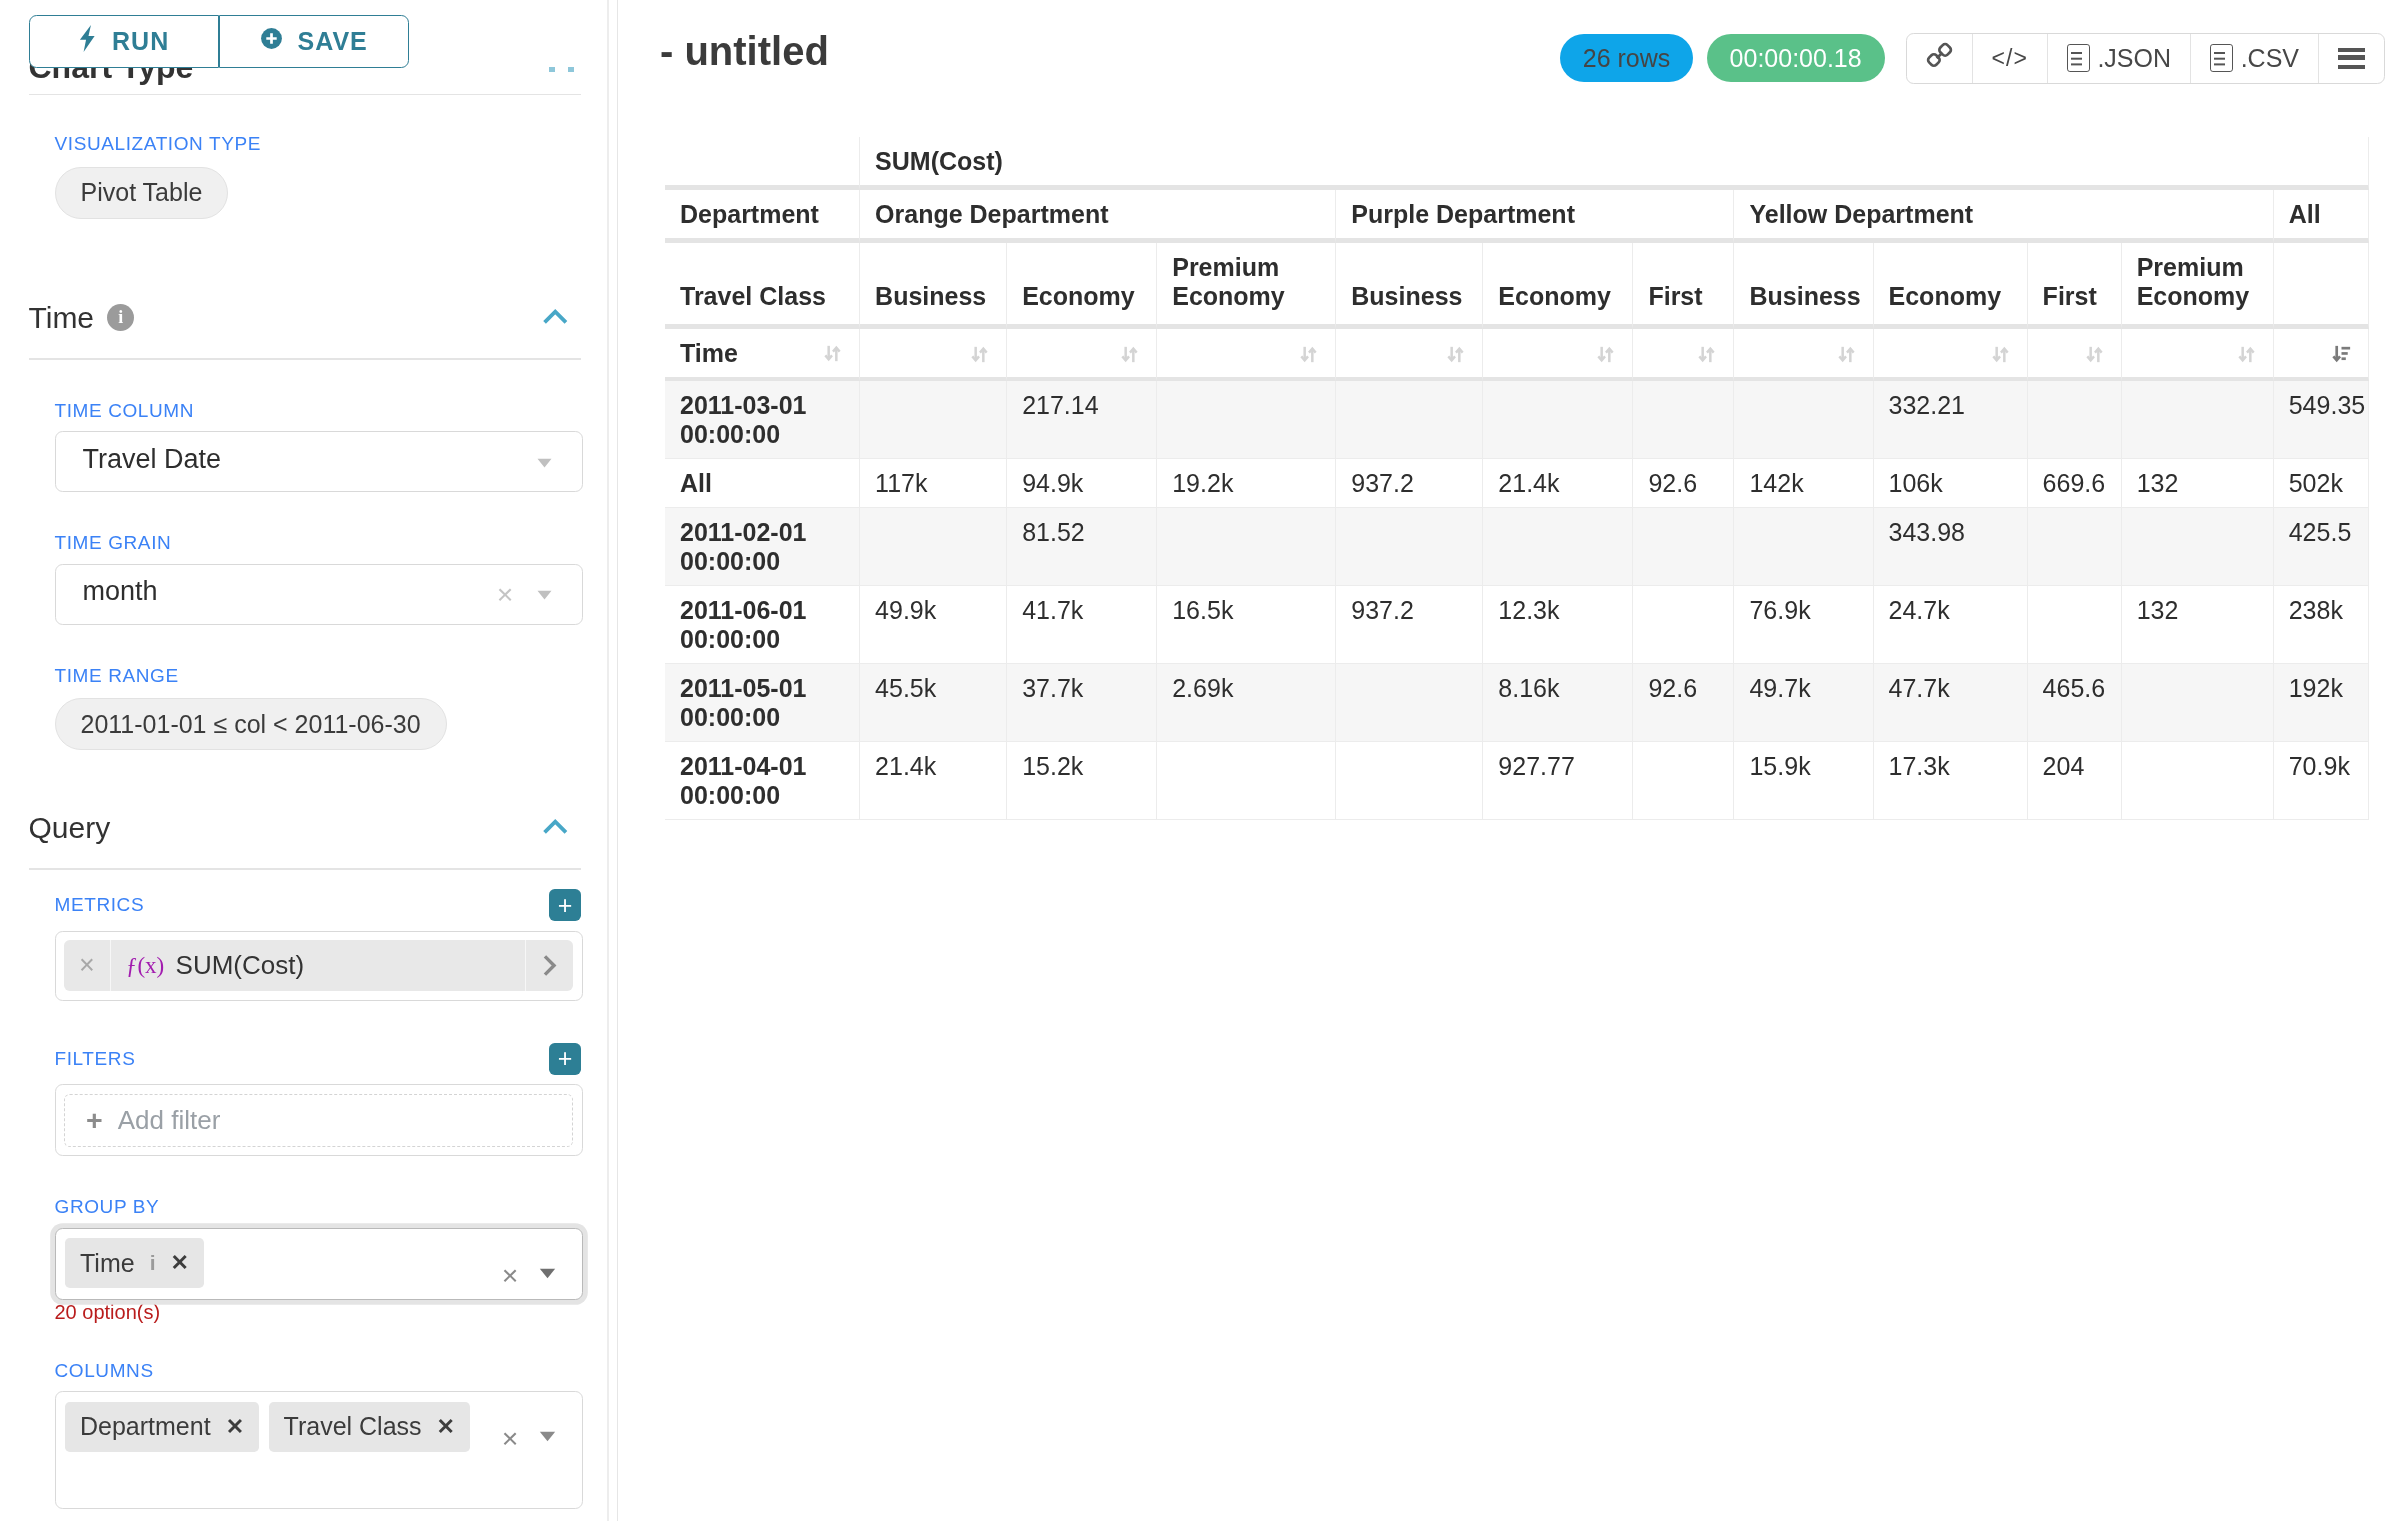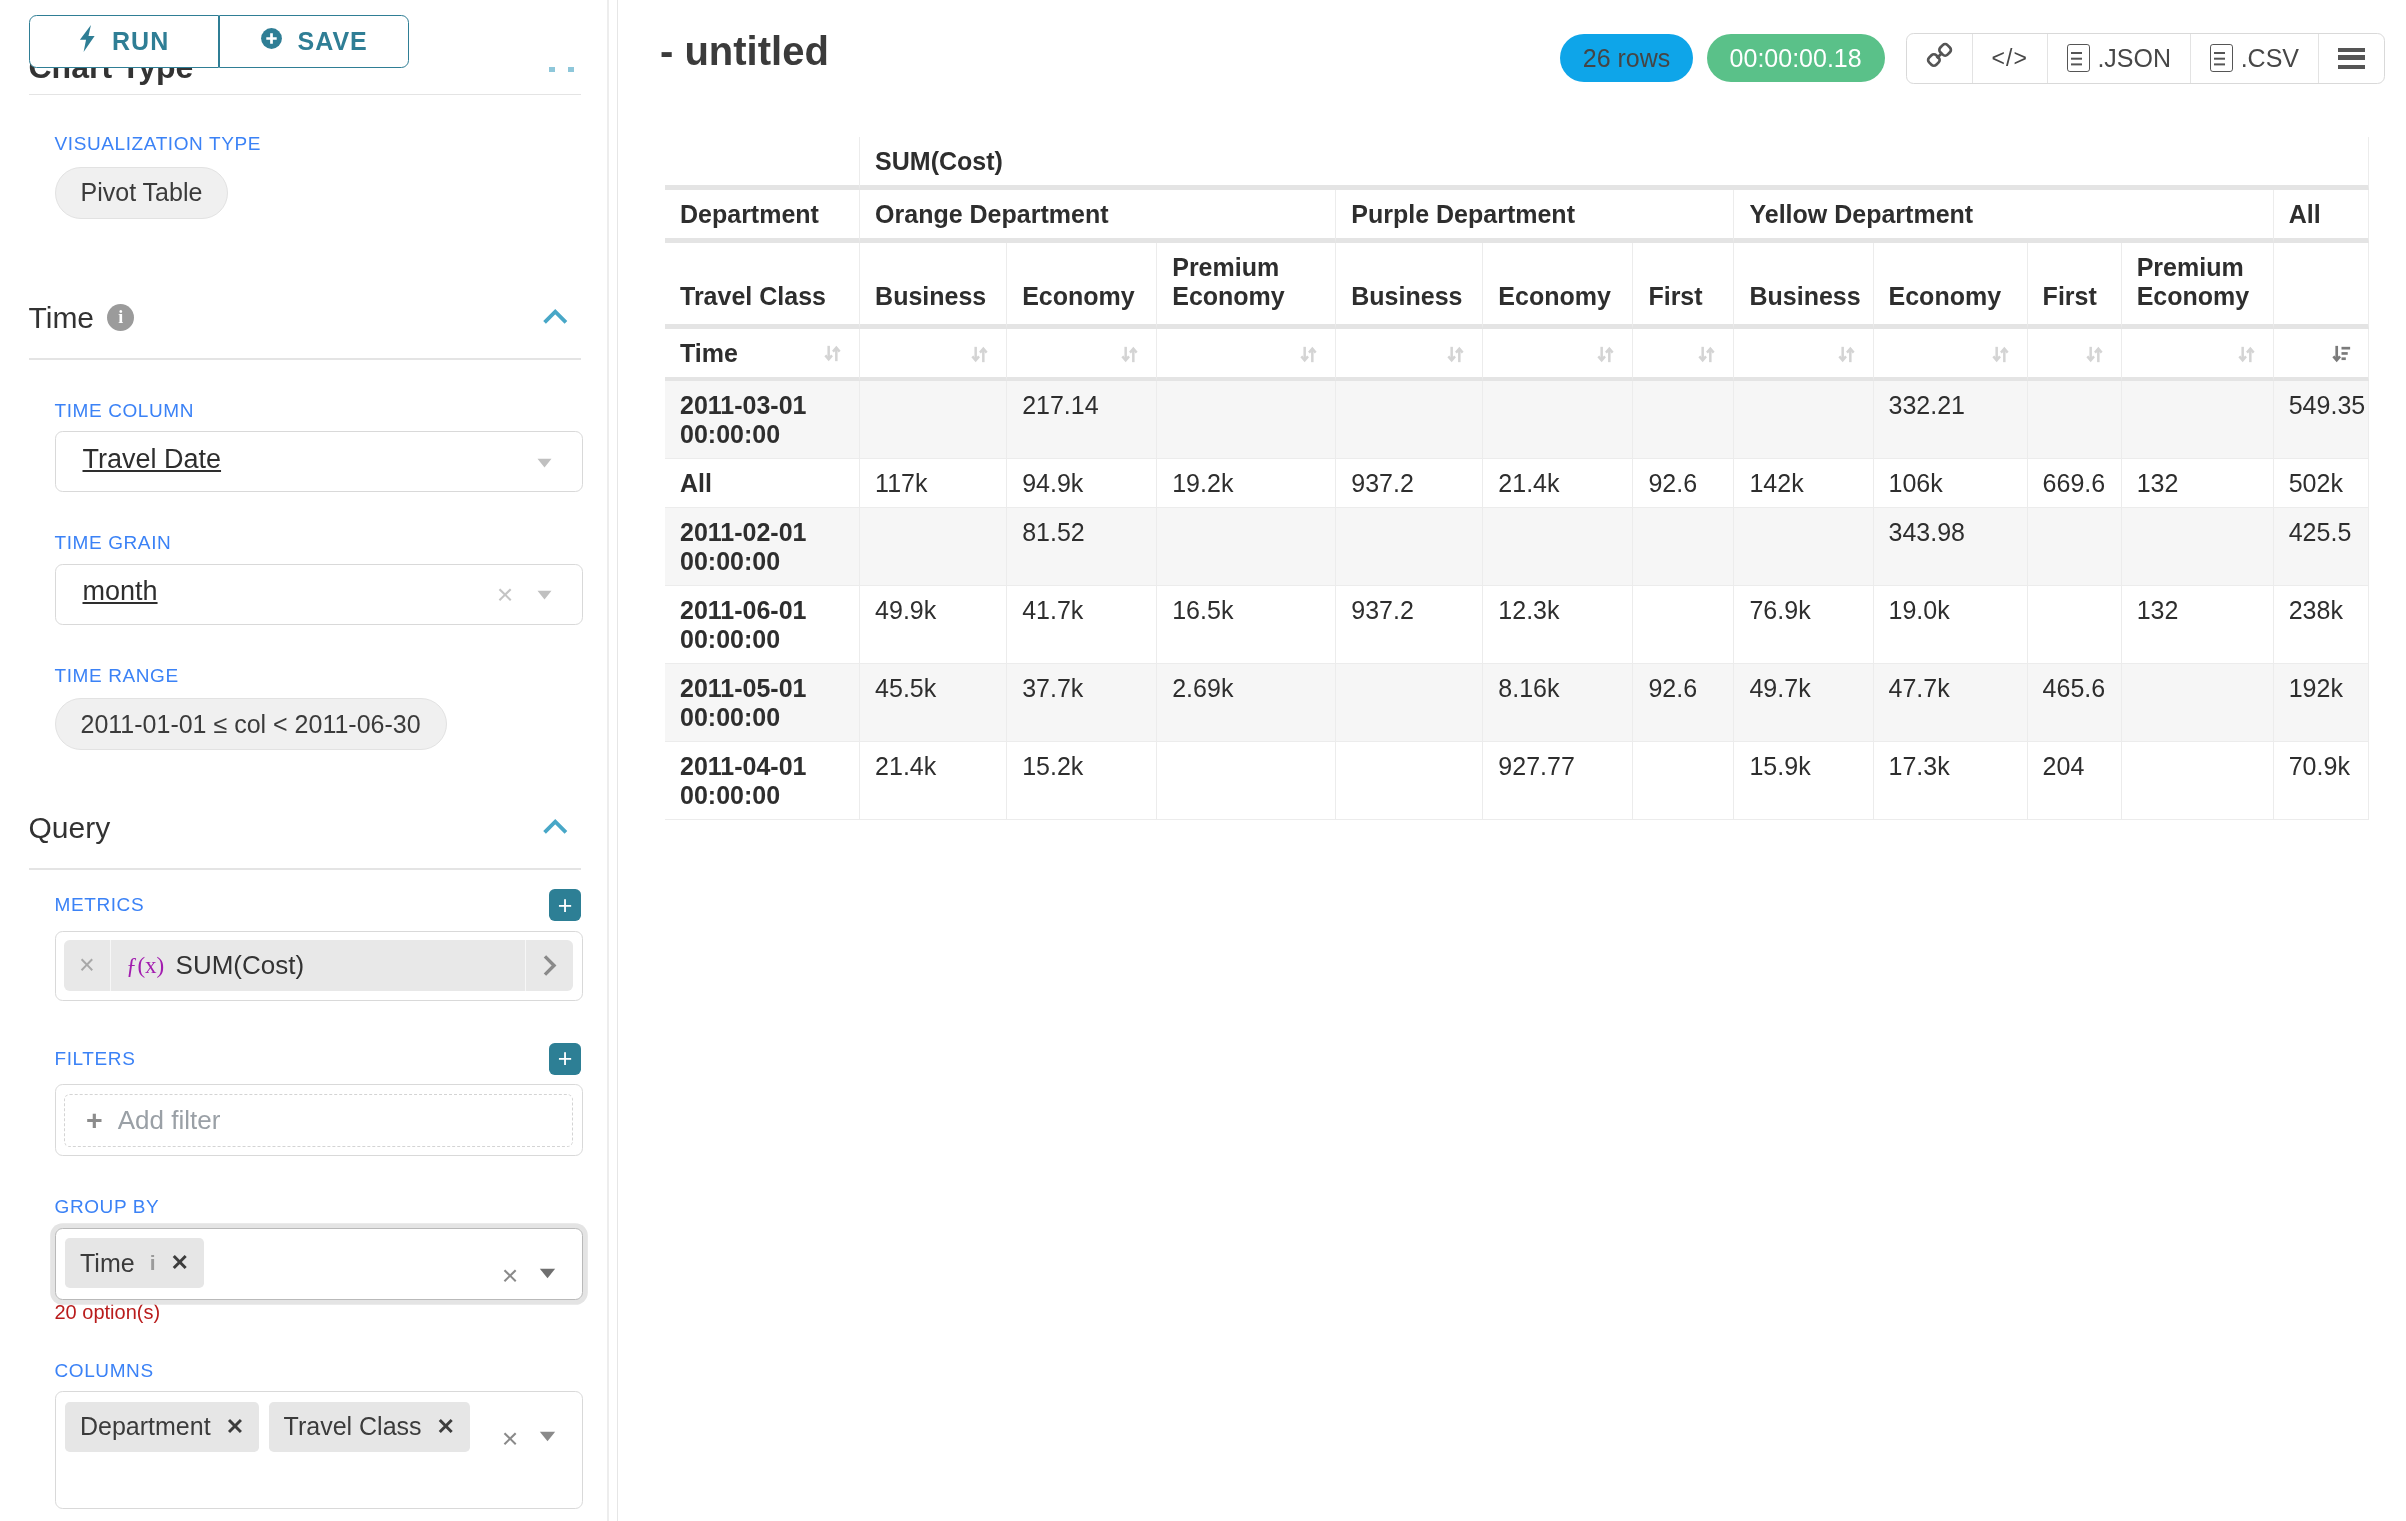--- a/index.html
+++ b/index.html
@@ -30,21 +30,21 @@
   .section-h { display:flex; align-items:center; margin-top:82px; }
   .section-h h3 { font-size:30px; font-weight:400; color:#323232; }
   .info-circle { width:27px; height:27px; border-radius:50%; background:#9b9b9b; color:#fff;
     font-size:18px; font-weight:700; font-family:"Liberation Serif",serif; display:inline-flex;
     align-items:center; justify-content:center; margin-left:13.3px; }
   .section-h .chev { margin-left:auto; margin-right:11.4px; }
   .section-hr { margin-top:23px; }
   .field-label { margin-top:40px; }
   .select { position:relative; margin-left:26px; margin-top:9.5px; width:528px; height:61px;
     border:1.9px solid #d9d9d9; border-radius:7.6px; background:#fff; display:flex; align-items:center;
-    padding:0 86px 5px 27px; font-size:27px; color:#2e2e2e;text-decoration:underline; }
+    padding:0 86px 5px 27px; font-size:27px; color:#2e2e2e; }
   .select .clear-x { position:absolute; right:68px; top:50%; transform:translateY(-50%);
     font-size:28.5px; color:#c4c4c4; }
   .select .caret { position:absolute; right:27px; top:50%; transform:translateY(-50%); }
   .range-pill { margin-left:26px; margin-top:11.4px; font-size:25px; }
   .row-between { display:flex; align-items:center; justify-content:space-between; margin-top:42px; }
   .plus-btn { width:32px; height:32px; border-radius:5.7px; background:#2d7f95; color:#fff; border:0;
     font-size:25px; line-height:28.5px; margin-right:0px; cursor:pointer; display:flex;
     align-items:center; justify-content:center; }
   .metric-box { margin-left:26px; margin-top:9.5px; width:528px; border:1.9px solid #d9d9d9;
     border-radius:7.6px; padding:8.6px; background:#fff; }
@@ -469,21 +469,21 @@
             </tr>
             <tr>
               <th class="row-label">2011-06-01 00:00:00</th>
               <td>49.9k</td>
               <td>41.7k</td>
               <td>16.5k</td>
               <td>937.2</td>
               <td>12.3k</td>
               <td></td>
               <td>76.9k</td>
-              <td>19.0k</td>
+              <td>24.7k</td>
               <td></td>
               <td>132</td>
               <td>238k</td>
             </tr>
             <tr class="stripe">
               <th class="row-label">2011-05-01 00:00:00</th>
               <td>45.5k</td>
               <td>37.7k</td>
               <td>2.69k</td>
               <td></td>

